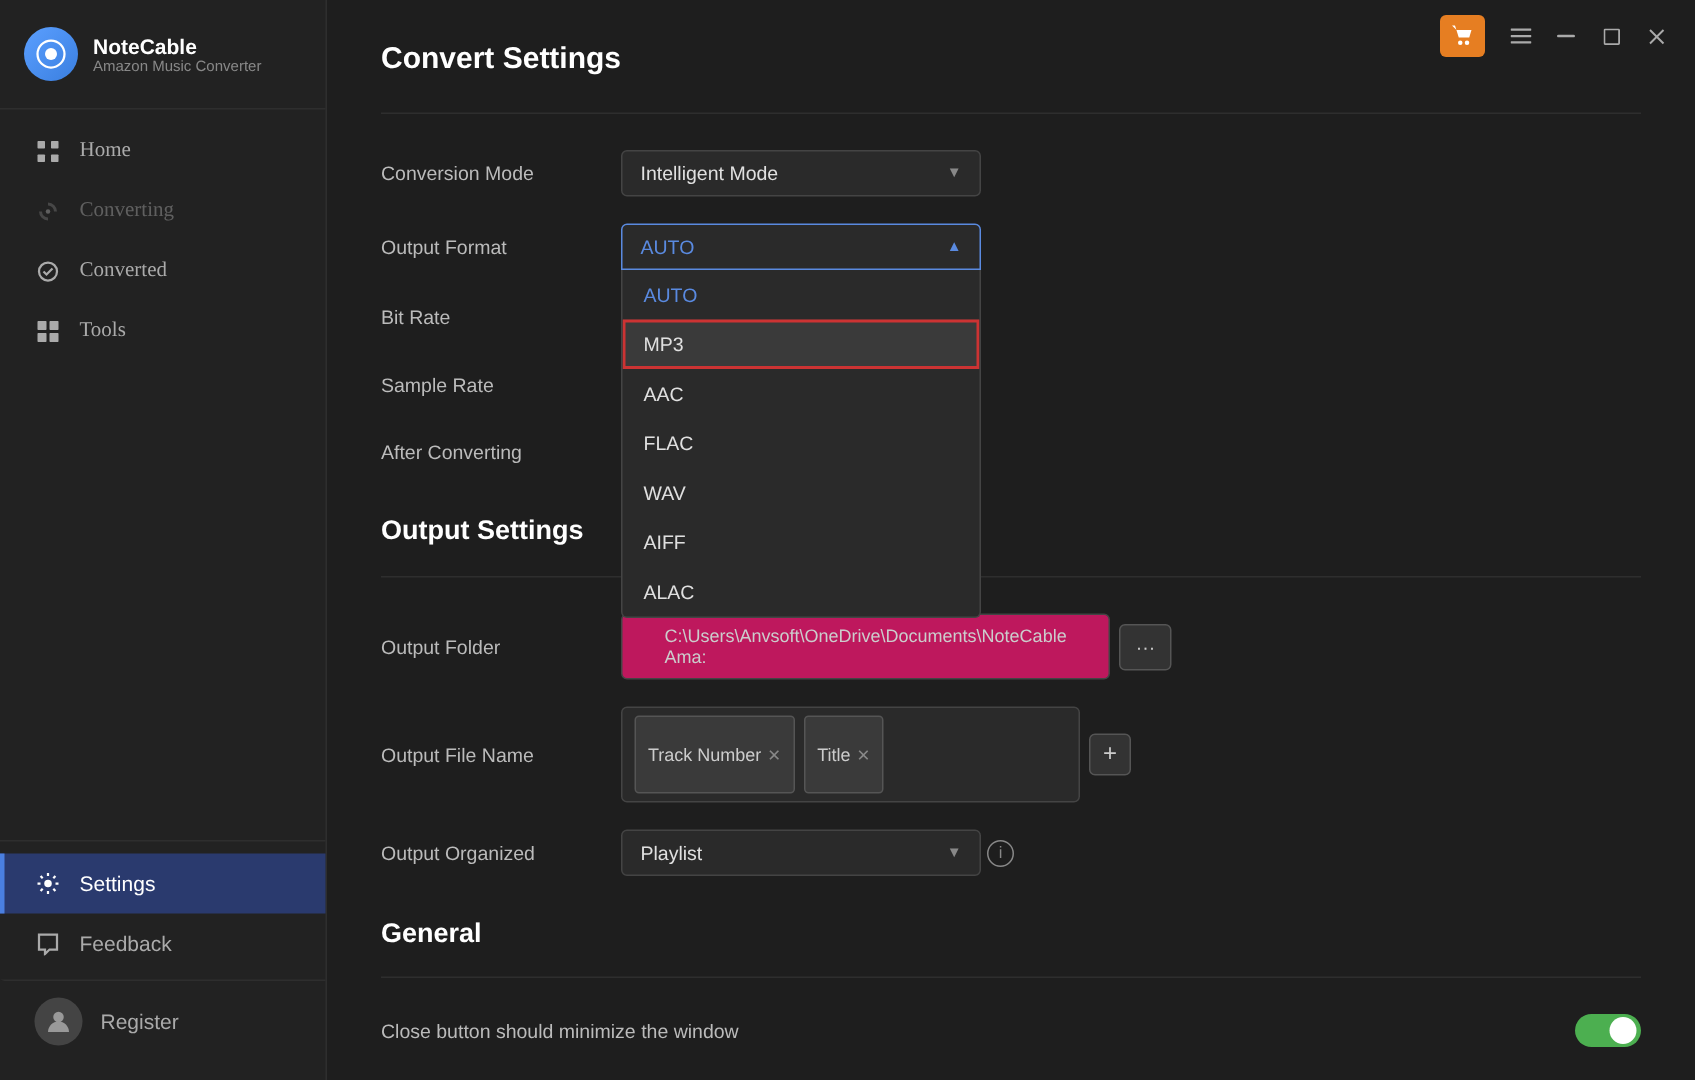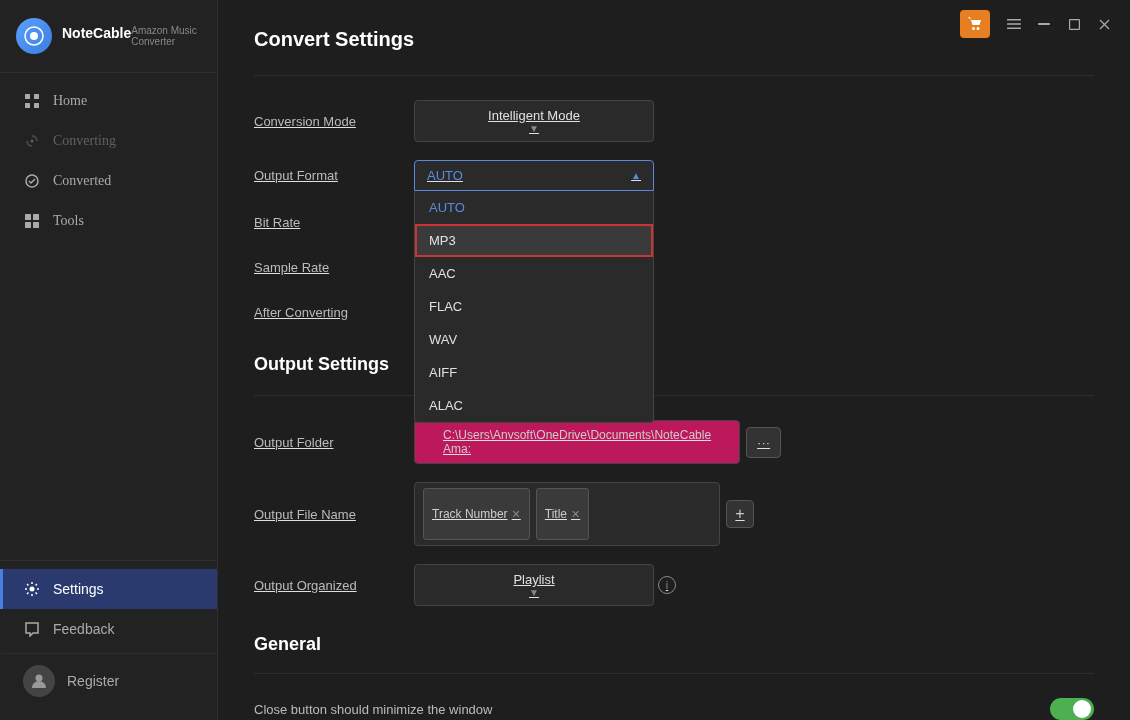--- a/index.html
+++ b/index.html
@@ -40,21 +40,21 @@
       display: flex;
       align-items: center;
       justify-content: center;
       font-size: 18px;
       color: white;
       flex-shrink: 0;
     }
 
     .logo-text {
       display: flex;
-      flex-direction: row;
+      flex-direction: column;
     }
 
     .logo-title {
       font-size: 14px;
       font-weight: 700;
       color: #ffffff;
     }
 
     .logo-subtitle {
       font-size: 10px;
@@ -119,21 +119,20 @@
     }
 
     .section-divider {
       border: none;
       border-top: 1px solid #2e2e2e;
       margin: 4px 0 24px 0;
     }
 
     .settings-group {
       margin-bottom: 28px;
-      text-decoration: underline;
     }
 
     .setting-row {
       display: flex;
       align-items: center;
       margin-bottom: 18px;
     }
 
     .setting-label {
       width: 160px;
@@ -148,26 +147,25 @@
     }
 
     
     .dropdown {
       background: #2a2a2a;
       border: 1px solid #444;
       border-radius: 4px;
       padding: 7px 12px;
       display: flex;
       align-items: center;
-      justify-content: flex-start;
+      justify-content: space-between;
       cursor: pointer;
       font-size: 13px;
       color: #e0e0e0;
       width: 240px;
-      flex-direction: column;
     }
 
     .dropdown-open {
       background: #2a2a2a;
       border: 1px solid #5a8ae0;
       border-radius: 4px 4px 0 0;
       padding: 7px 12px;
       display: flex;
       align-items: center;
       justify-content: space-between;

